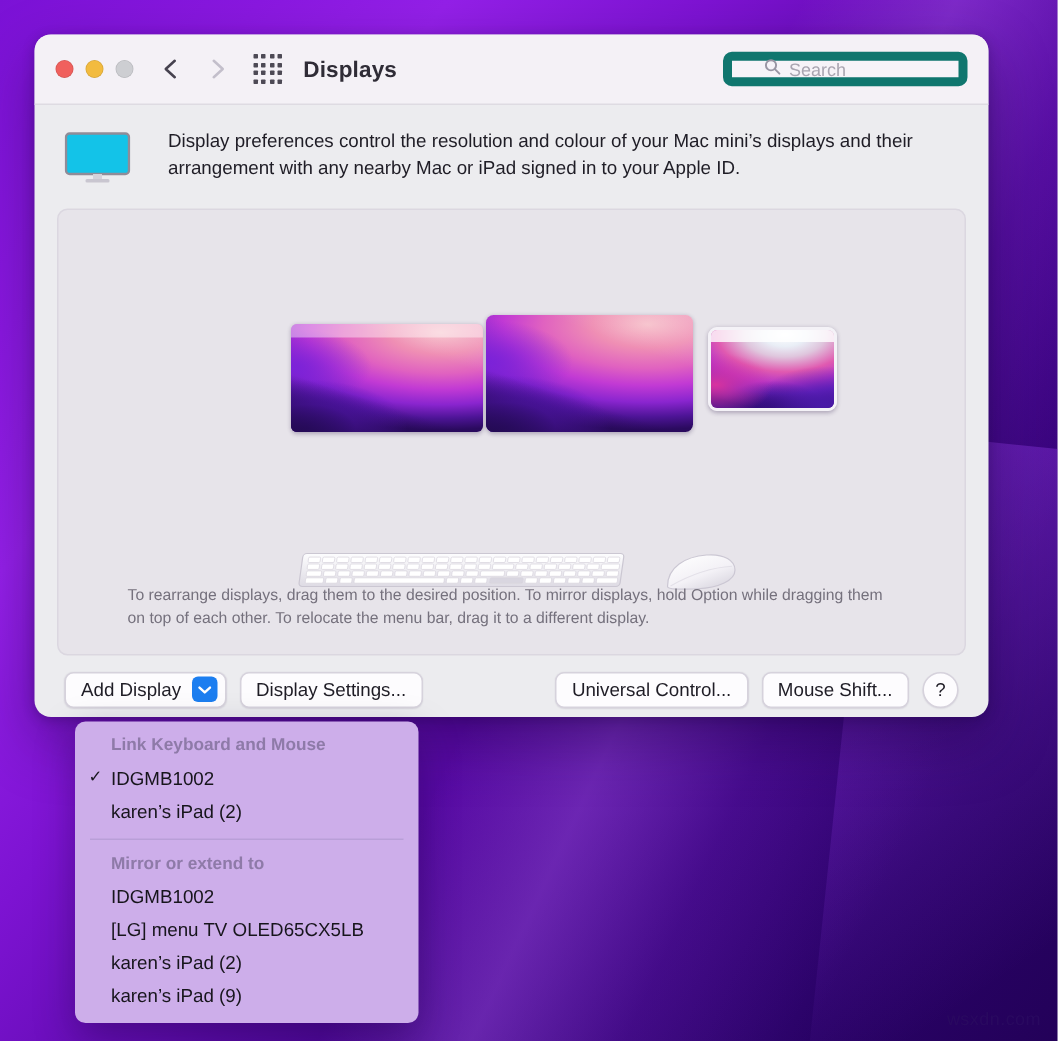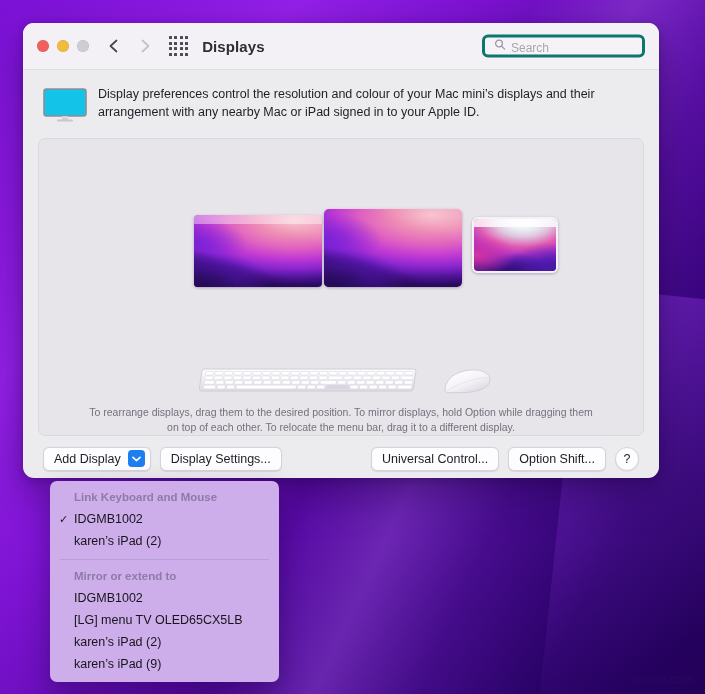--- a/index.html
+++ b/index.html
@@ -59,29 +59,29 @@
 
   .win-title {
     font-size: 15px; font-weight: 700; color: #2f2c36;
     letter-spacing: 0.1px;
   }
 
   .search-box {
     position: absolute; right: 14px; top: 50%; transform: translateY(-50%);
     width: 163px; height: 23px;
     background: #f6f3f8;
-    border: 3px solid #0f766e;
+    border: 6px solid #0f766e;
     border-radius: 6px;
-    display: flex; align-items: flex-end; padding: 0 9px; gap: 5px;
+    display: flex; align-items: center; padding: 0 21px; gap: 5px;
   }
   .search-ph { font-size: 12px; color: #a9a5b1; }
 
   
   .content { padding: 13px 15px 0 15px; }
-  .blurb { display: flex; gap: 11px; align-items: flex-start; padding: 3px 5px 12px 5px; }
+  .blurb { display: flex; gap: 25px; align-items: flex-start; padding: 3px 5px 12px 5px; }
   .mon-icon { flex: 0 0 auto; width: 44px; padding-top: 2px; }
   .blurb-text { font-size: 12.5px; line-height: 1.42; color: #1f1d26; max-width: 585px; }
 
   .arrange-panel {
     position: relative;
     height: 298px;
     background: #e7e4ea;
     border-radius: 7px;
     border: 1px solid #dbd7e0;
     overflow: hidden;
@@ -127,22 +127,22 @@
       radial-gradient(80% 70% at 4% 70%, #d8339f 0%, rgba(216,51,159,0) 58%),
       radial-gradient(90% 80% at 92% 96%, #4a19a8 0%, rgba(74,25,168,0) 62%),
       radial-gradient(60% 50% at 50% 100%, #2f0c76 0%, rgba(47,12,118,0) 70%);
   }
 
   .peripherals {
     position: absolute; left: 0; right: 0; bottom: 34px; height: 46px;
     display: flex; align-items: flex-end; justify-content: center; gap: 18px;
   }
   .hint {
-    position: absolute; left: 0; right: 0; bottom: 0;
-    text-align: center; font-size: 10.5px; line-height: 1.45; color: #75717d;
+    position: absolute; left: 0; right: 0; bottom: 16px;
+    text-align: left; font-size: 10.5px; line-height: 1.45; color: #75717d;
     padding: 0 46px;
   }
 
   
   .btn-row {
     display: flex; align-items: center;
     padding: 11px 5px 0 5px;
     position: relative;
   }
   .btn {
@@ -428,21 +428,21 @@
           </svg>
         </span>
       </button>
       <span class="gap"></span>
       <button class="btn">Display Settings...</button>
 
       <span class="spacer"></span>
 
       <button class="btn">Universal Control...</button>
       <span class="gap"></span>
-      <button class="btn">Option Shift...</button>
+      <button class="btn">Mouse Shift...</button>
       <span class="gap"></span>
       <button class="btn btn-help">?</button>
     </div>
 
   </div>
 </div>
 
 <div class="menu">
 
   <div>

